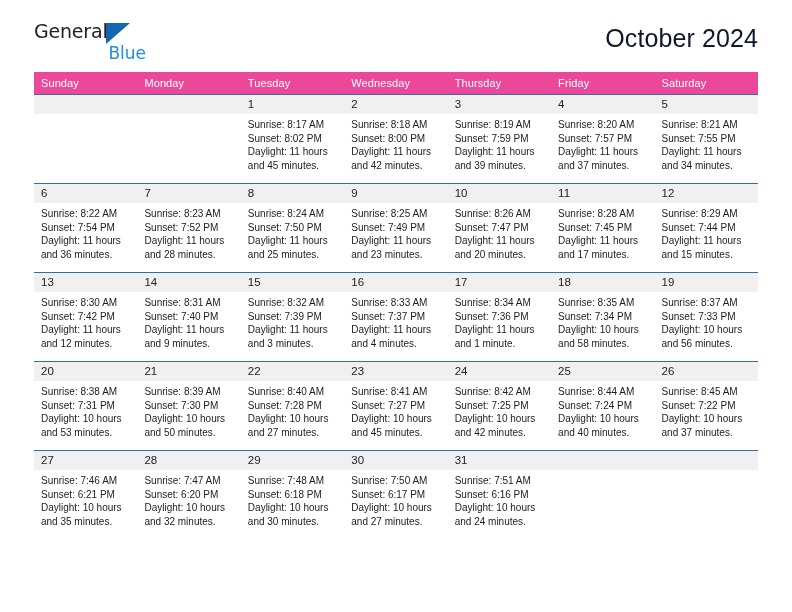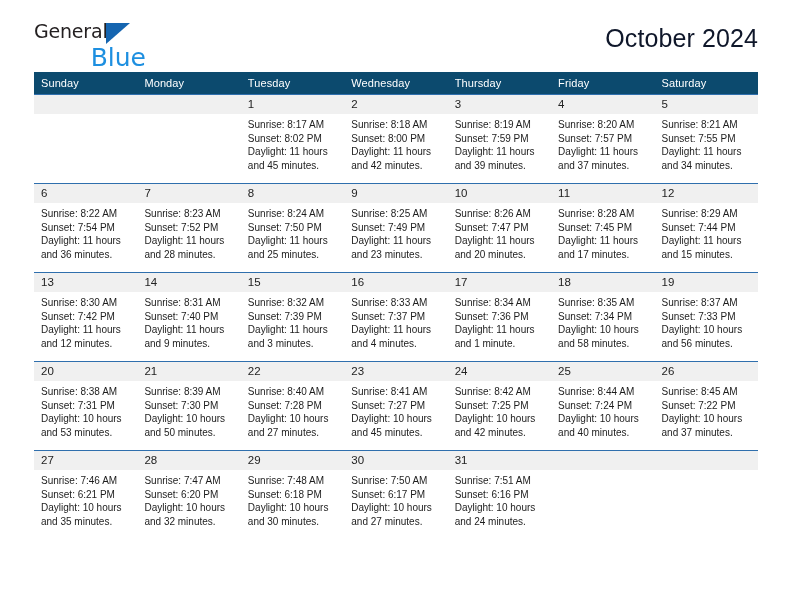--- a/index.html
+++ b/index.html
@@ -50,21 +50,21 @@
   }
   .logo-tri {
     width: 0;
     height: 0;
     border-left: 24px solid #1565b0;
     border-bottom: 21px solid transparent;
     margin-left: -1px;
     margin-top: 1px;
   }
   .logo-blue {
-    font-size: 25px;
+    font-size: 17px;
     color: #1d8fe0;
     font-family: "DejaVu Sans", sans-serif;
     margin-left: 25px;
     margin-top: 1px;
     display: block;
   }
   .title-block {
     text-align: right;
     padding-top: 2px;
   }
@@ -83,21 +83,21 @@
     line-height: 1.1;
   }
 
   
   .calendar {
     width: 724px;
     border-collapse: collapse;
     table-layout: fixed;
   }
   .dow-row th {
-    background: #0c4a6e;
+    background: #ec4899;
     color: #ffffff;
     font-size: 11px;
     font-weight: normal;
     text-align: left;
     padding: 5px 0 5px 7px;
     height: 16px;
     letter-spacing: 0.1px;
   }
   .week-row td {
     vertical-align: top;

